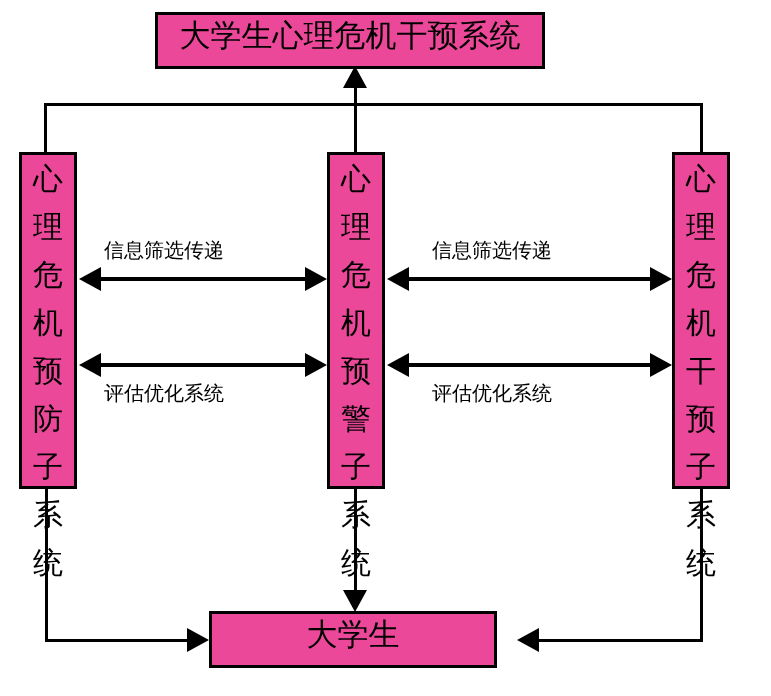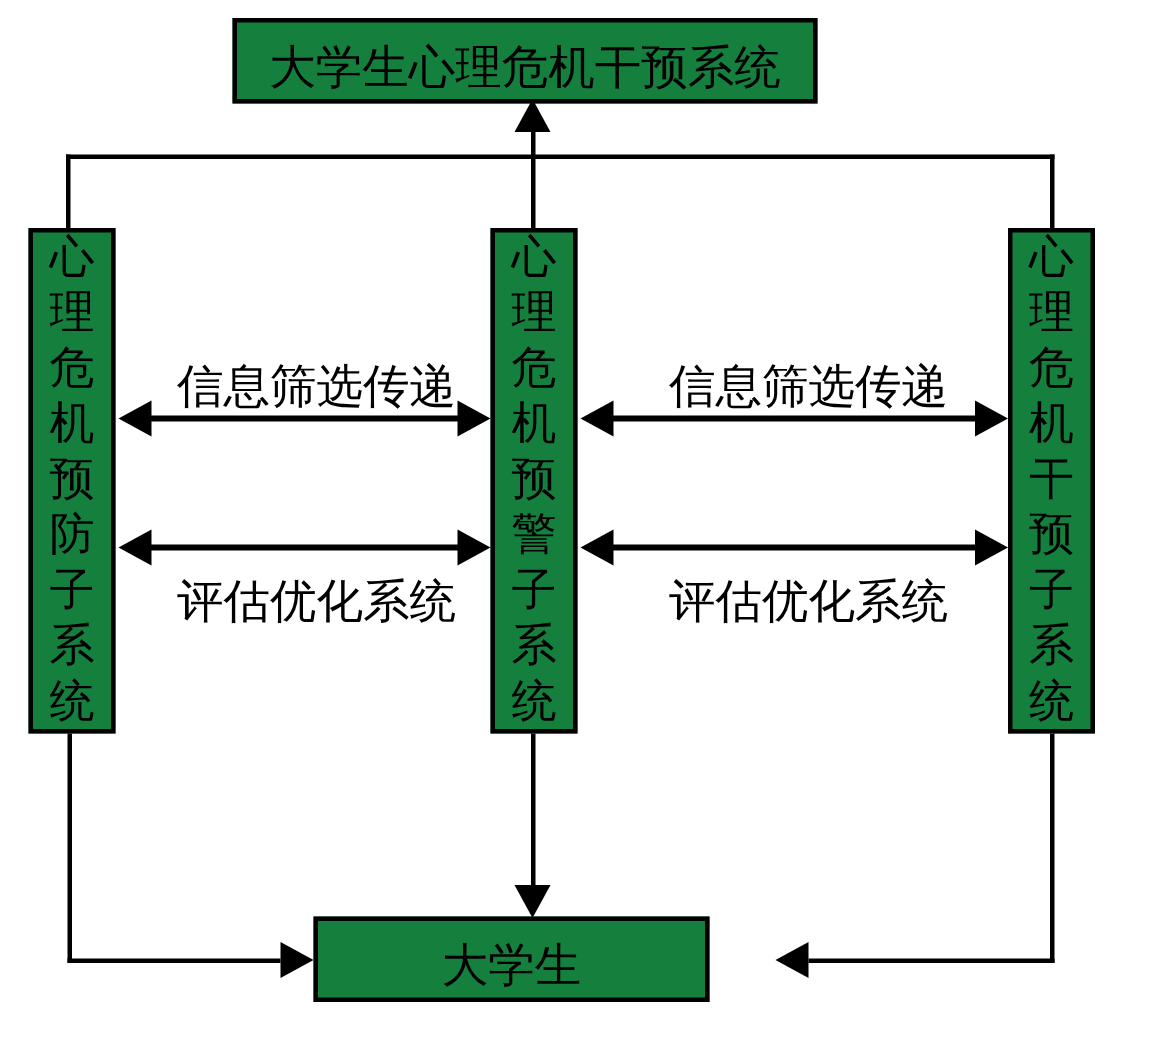--- a/index.html
+++ b/index.html
@@ -2,36 +2,36 @@
 <html><head>
 <meta charset="utf-8">
 <style>
   html,body{margin:0;padding:0;background:#ffffff;}
   .canvas{
     position:relative;width:771px;height:696px;background:#ffffff;
     font-family:"DejaVu Serif","Liberation Serif",serif;color:#000;
     overflow:hidden;
   }
   .box{
-    position:absolute;box-sizing:border-box;border:3px solid #000;background:#15803d;
-    display:flex;align-items:flex-end;justify-content:center;
+    position:absolute;box-sizing:border-box;border:3px solid #000;background:#ec4899;
+    display:flex;align-items:flex-start;justify-content:center;
   }
   .hbox-label{font-size:31px;white-space:nowrap;}
   .vtext{
-    width:31px;font-size:30px;line-height:37px;text-align:center;
+    width:31px;font-size:30px;line-height:48px;text-align:center;
     word-break:break-all;overflow-wrap:anywhere;
   }
   .line{position:absolute;background:#000;}
   .tri{position:absolute;width:0;height:0;}
   .tri-up{border-left:12px solid transparent;border-right:12px solid transparent;border-bottom:22px solid #000;}
   .tri-down{border-left:12px solid transparent;border-right:12px solid transparent;border-top:22px solid #000;}
   .tri-left{border-top:12px solid transparent;border-bottom:12px solid transparent;border-right:22px solid #000;}
   .tri-right{border-top:12px solid transparent;border-bottom:12px solid transparent;border-left:22px solid #000;}
   .edge-label{
-    position:absolute;font-size:31px;text-align:right;white-space:nowrap;
+    position:absolute;font-size:20px;text-align:left;white-space:nowrap;
   }
   .edge-label-v{
     position:absolute;width:32px;font-size:29px;line-height:32px;text-align:center;
     word-break:break-all;overflow-wrap:anywhere;
   }
 </style>
 </head>
 <body>
 
 <div class="canvas">
@@ -81,17 +81,17 @@
   <div class="tri tri-down" style="left:343px;top:590px;"></div>
 
   <div class="line" style="left:45px;top:489px;width:3px;height:153px;"></div>
   <div class="line" style="left:45px;top:639px;width:142px;height:3px;"></div>
   <div class="tri tri-right" style="left:187px;top:628px;"></div>
 
   <div class="line" style="left:700px;top:489px;width:3px;height:153px;"></div>
   <div class="line" style="left:539px;top:639px;width:164px;height:3px;"></div>
   <div class="tri tri-left" style="left:517px;top:628px;"></div>
 
-  <div class="box" style="left:209px;top:611px;width:264px;height:57px;">
+  <div class="box" style="left:209px;top:611px;width:288px;height:57px;">
     <span class="hbox-label">大学生</span>
   </div>
 
 </div>
 
 </body></html>

